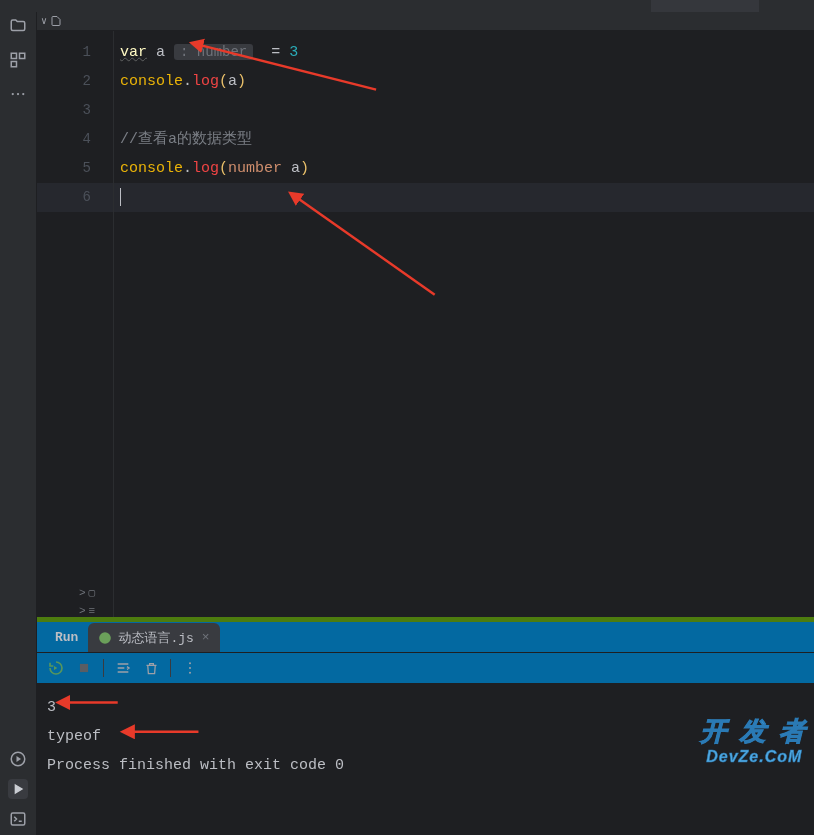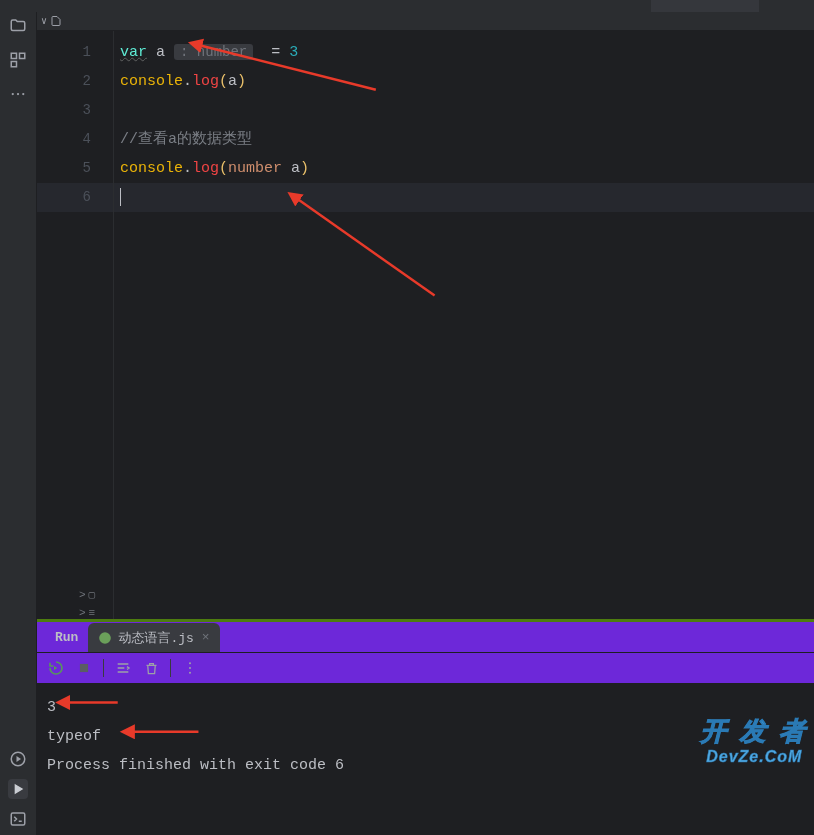--- a/index.html
+++ b/index.html
@@ -13,34 +13,34 @@
   .body{flex:1;display:flex;flex-direction:column;min-width:0}
   .projRow{height:18px;background:#2b2d30;display:flex;align-items:center;font-size:11px;color:#9da0a8;padding-left:4px;border-bottom:1px solid #1e1f22}
   .projRow .ch{color:#9da0a8;font-size:10px;margin-right:3px}
   .editor{flex:1;display:flex;min-height:0;background:#1e1f22;position:relative}
   .gutter{width:76px;background:#1e1f22;padding-top:7px;border-right:1px solid #2b2d30}
   .ln{height:29px;line-height:29px;text-align:right;padding-right:22px;color:#4b5059;font-size:14px}
   .code{flex:1;padding-top:7px;position:relative}
   .codeline{height:29px;line-height:29px;font-size:15px;padding-left:6px;white-space:pre}
   .curline{background:#26282e}
   .caret{display:inline-block;width:1px;height:18px;background:#bcbec4;vertical-align:middle}
-  .k-var{color:#5eead4;text-decoration:underline wavy #5e6060;text-decoration-thickness:1px}
+  .k-var{color:#fef9c3;text-decoration:underline wavy #5e6060;text-decoration-thickness:1px}
   .id{color:#bcbec4}
   .hint{background:#393b40;color:#6f737a;padding:0 6px;border-radius:3px;font-size:14px}
   .op{color:#bcbec4}
   .num{color:#2aacb8}
   .obj{color:#eab308}
   .dot{color:#bcbec4}
   .fn{color:#ef4444}
   .p1{color:#e8bf6a}
   .cm{color:#7a7e85}
   .kw{color:#cf8e6d}
   .folds{display:flex;flex-direction:column;font-size:11px;color:#6f737a;padding:2px 0 0 2px;gap:6px;position:absolute;left:40px;bottom:0}
   .foldrow{display:flex;align-items:center;gap:3px}
-  .panel{height:213px;background:#6d28d9;border-top:3px solid #4d7c0f;display:flex;flex-direction:column}
+  .panel{height:213px;background:#0369a1;border-top:5px solid #4d7c0f;display:flex;flex-direction:column}
   .ptabs{height:30px;display:flex;align-items:stretch;padding-left:8px}
   .ptab{display:flex;align-items:center;padding:0 10px;font-size:13px;color:#bcbec4;gap:6px}
   .ptab.active{background:#393b40;border-radius:6px 6px 0 0;margin-top:1px}
   .ptab .x{color:#6f737a;font-size:13px;margin-left:2px}
   .ptbar{height:30px;display:flex;align-items:center;gap:10px;padding-left:10px;border-top:1px solid #1e1f22}
   .tbtn{width:18px;height:18px;display:flex;align-items:center;justify-content:center}
   .pout{flex:1;background:#1e1f22;padding:10px 10px;font-size:15px;line-height:29px;position:relative}
   .botbar{position:absolute;left:0;bottom:0;width:36px;display:flex;flex-direction:column;gap:10px;padding:6px 0;align-items:center;background:#2b2d30}
   .watermark{position:absolute;right:6px;bottom:64px;pointer-events:none;font-family:Arial,sans-serif;font-weight:700;font-style:italic;letter-spacing:3px;white-space:nowrap}
   .wm1{font-size:26px;color:#4fa8e0;-webkit-text-stroke:1px #2a7ab5}
@@ -188,21 +188,21 @@
                 <circle cx="12" cy="5" r="1.5"></circle>
                 <circle cx="12" cy="12" r="1.5"></circle>
                 <circle cx="12" cy="19" r="1.5"></circle>
               </svg>
         </div>
       </div>
       <div class="pout">
         <div style="color:#bcbec4">3</div>
         <div style="color:#bcbec4">typeof</div>
         <div></div>
-        <div style="color:#bcbec4">Process finished with exit code 6</div>
+        <div style="color:#bcbec4">Process finished with exit code 0</div>
 
         <svg style="position:absolute;inset:0;width:100%;height:100%;pointer-events:none" viewBox="0 0 770 150">
           <defs>
             <marker id="ah2" markerWidth="10" markerHeight="10" refX="2" refY="3" orient="auto">
               <path d="M0,0 L6,3 L0,6 Z" fill="#e83a2a"></path>
             </marker>
           </defs>
           <line x1="80" y1="19" x2="28" y2="19" stroke="#e83a2a" stroke-width="2.5" marker-end="url(#ah2)"></line>
           <line x1="160" y1="48" x2="92" y2="48" stroke="#e83a2a" stroke-width="2.5" marker-end="url(#ah2)"></line>
         </svg>

